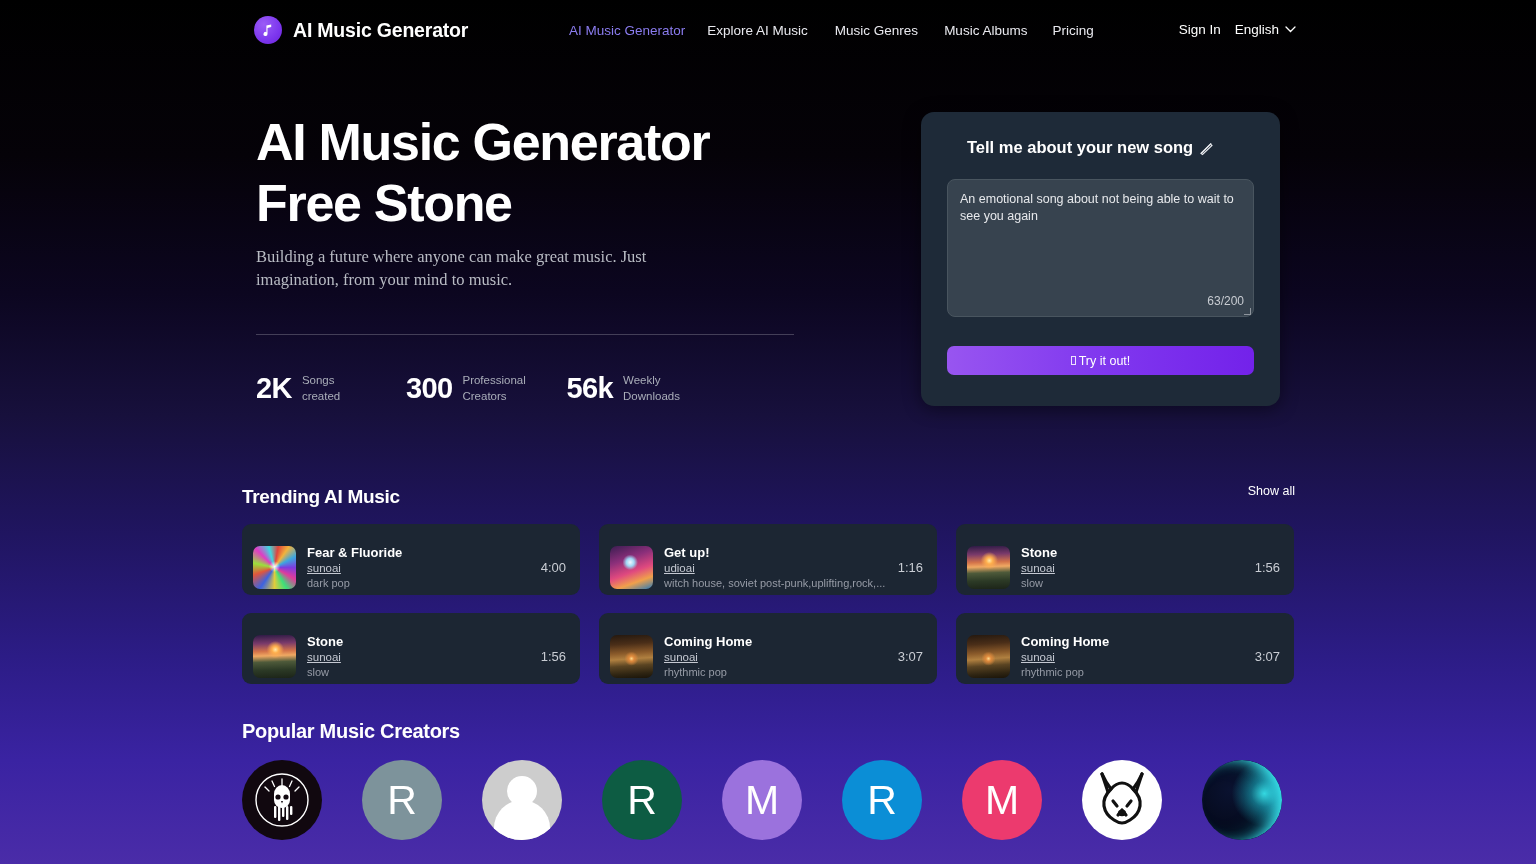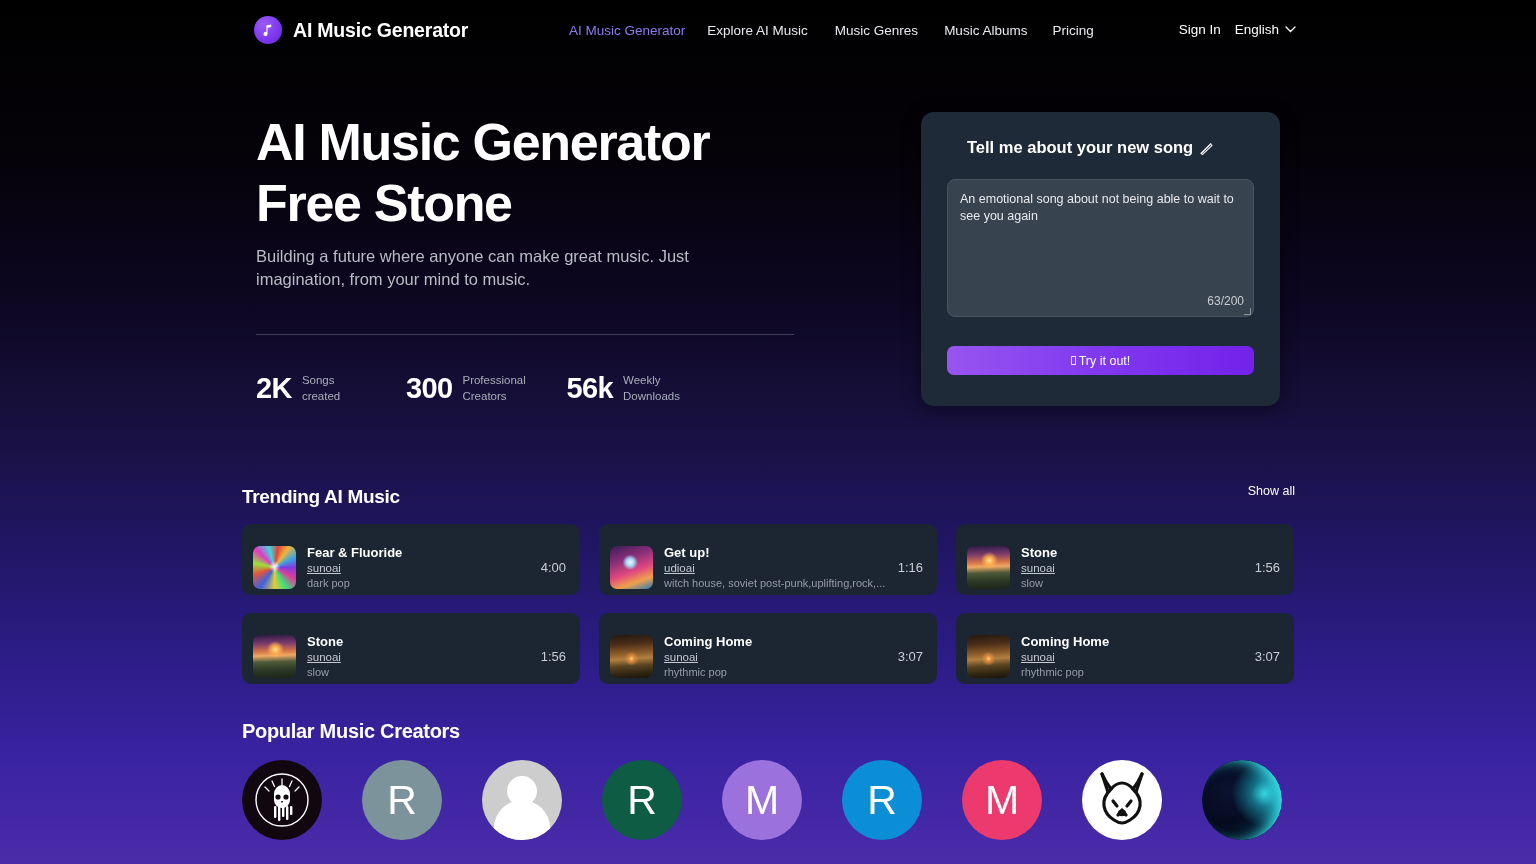--- a/index.html
+++ b/index.html
@@ -74,20 +74,21 @@
     width: 700px;
     color: #ffffff;
     font-size: 52px; line-height: 61px;
     font-weight: 700; letter-spacing: -1.3px;
   }
   .hero-sub {
     position: absolute; left: 256px; top: 245px;
     width: 470px;
     color: #b9bcc4; font-size: 16.5px; line-height: 23px;
     font-weight: 400;
+    font-family: Liberation Serif, serif;
   }
   .hero-rule {
     position: absolute; left: 256px; top: 334px;
     width: 538px; height: 1px;
     background: rgba(255,255,255,0.22);
   }
   .stats {
     position: absolute; left: 256px; top: 372px;
     display: flex; align-items: flex-start; gap: 0;
   }

